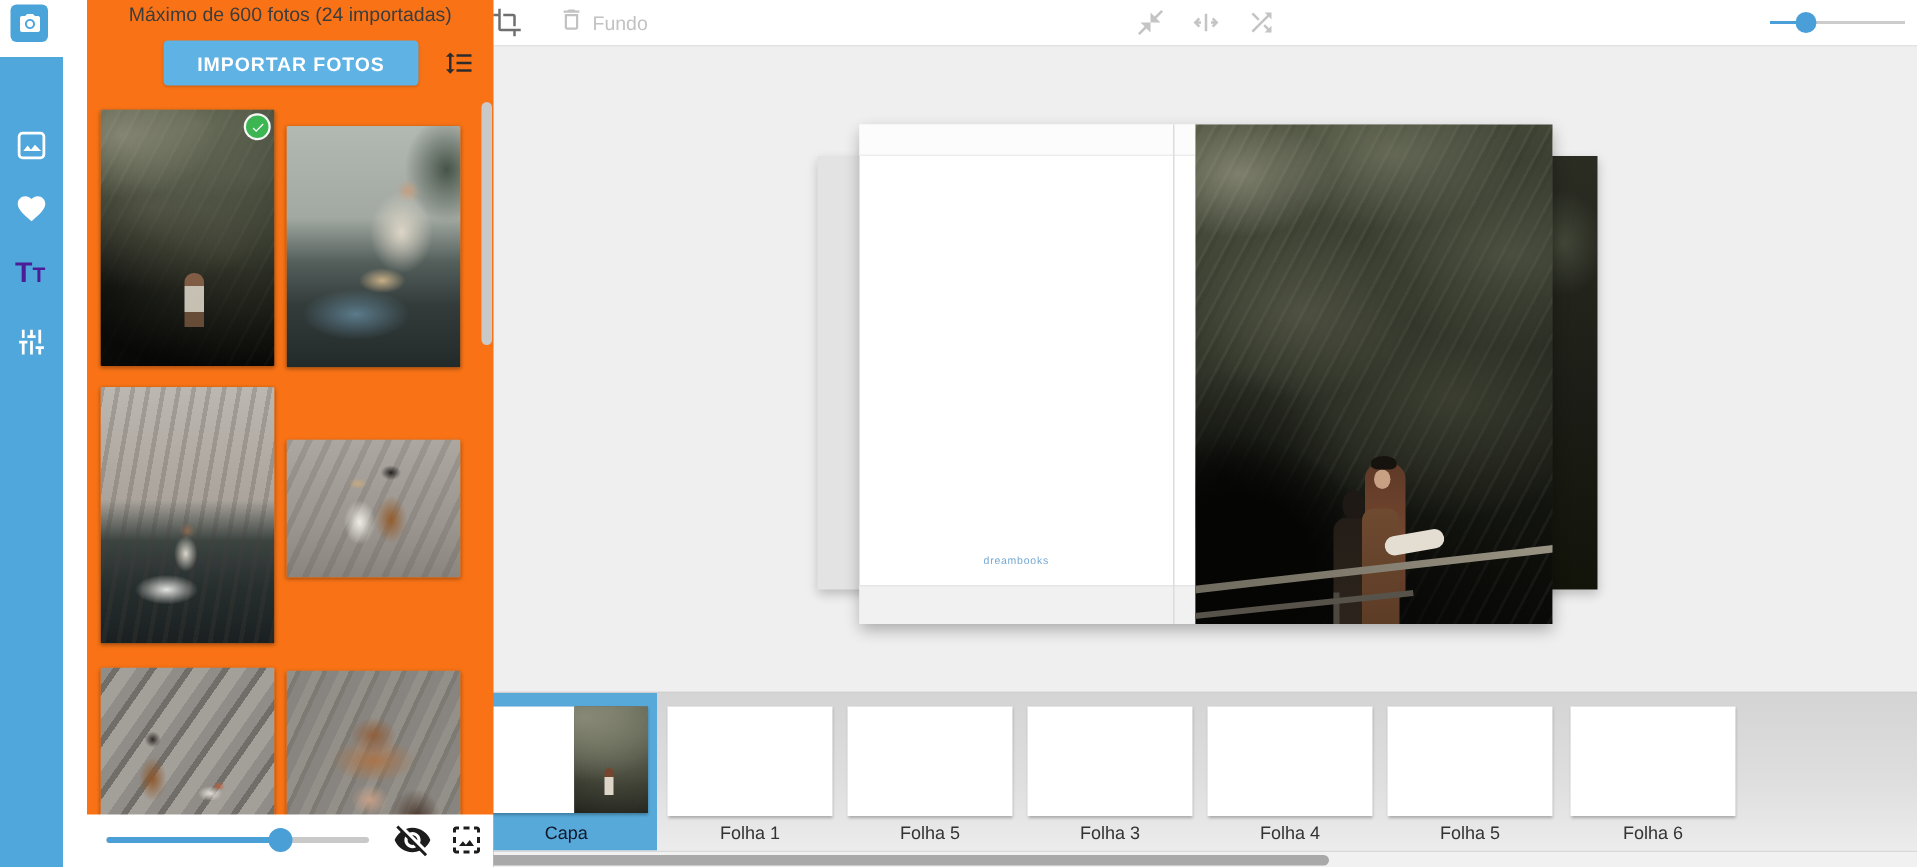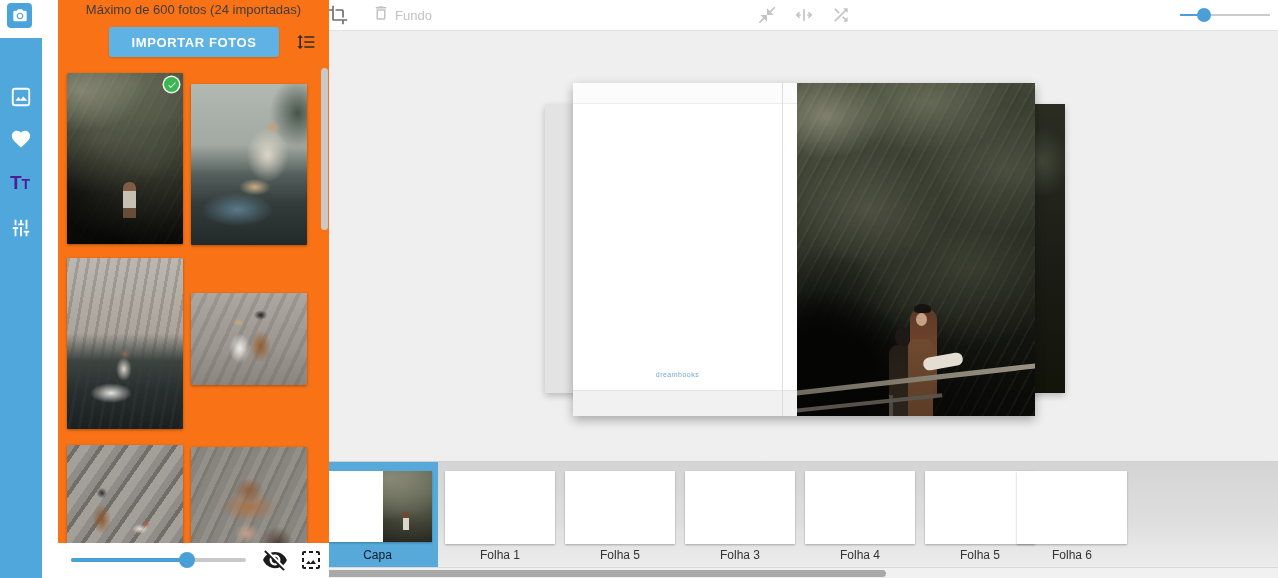--- a/index.html
+++ b/index.html
@@ -148,21 +148,21 @@
   .filmstrip { position:absolute; left:0; top:461px; right:0; height:106px; background:linear-gradient(180deg,#d4d4d4 0%,#dedede 55%,#ececec 100%); border-top:1px solid #cfcfcf; }
   .page-tile { position:absolute; top:0; width:120px; height:106px; cursor:pointer; }
   .page-thumb { position:absolute; top:9px; left:50%; transform:translateX(-50%); width:110px; height:73px; background:#fff; box-shadow:0 1px 2px rgba(0,0,0,.28); }
   .page-label { position:absolute; left:0; top:86px; width:100%; text-align:center; font-size:12px; color:#333; }
   .tile-capa { left:3px; width:121px; background:#57a9da; }
   .tile-capa .page-thumb { width:108px; height:71px; }
   .tile-capa .page-label { color:#0f172a; }
   .capa-photo-half { position:absolute; right:0; top:0; width:45%; height:100%; }
   .capa-photo-half .mini-fig { position:absolute; left:42%; top:58%; width:6px; height:18px; border-radius:3px 3px 0 0; background:linear-gradient(180deg,#74462f 0 35%,#ddd6c8 35% 100%); }
   .t1 { left:126px; } .t2 { left:246px; } .t3 { left:366px;text-decoration:underline; } .t4 { left:486px; }
-  .t5 { left:606px; } .t6 { left:698px; } .t7 { left:846px; }
+  .t5 { left:606px; } .t6 { left:728px; } .t7 { left:846px; }
 
   .h-scrollbar { position:absolute; left:0; top:567px; right:0; height:11px; background:#f1f1f1; border-top:1px solid #d9d9d9; }
   .h-scrollbar .thumb { position:absolute; left:5px; top:2px; width:567px; height:7px; border-radius:4px; background:#a9a9a9; cursor:grab; }
 </style>
 </head>
 <body>
 
 <div id="screen">
 
   <aside class="sidebar">

